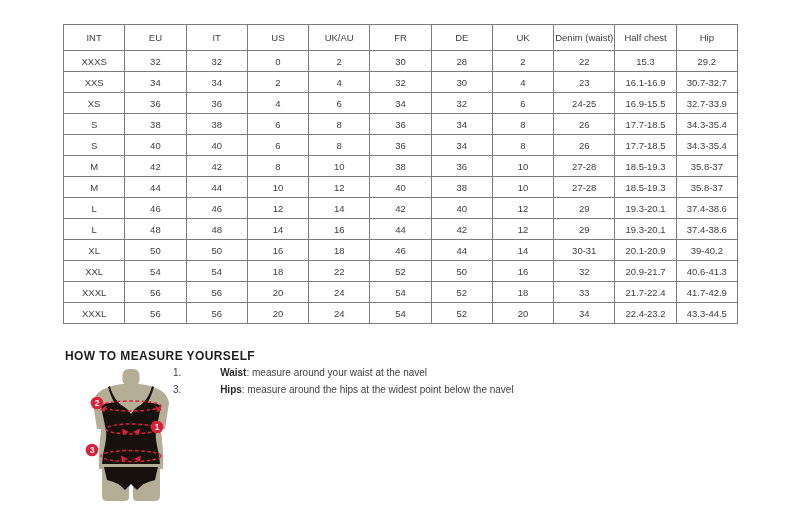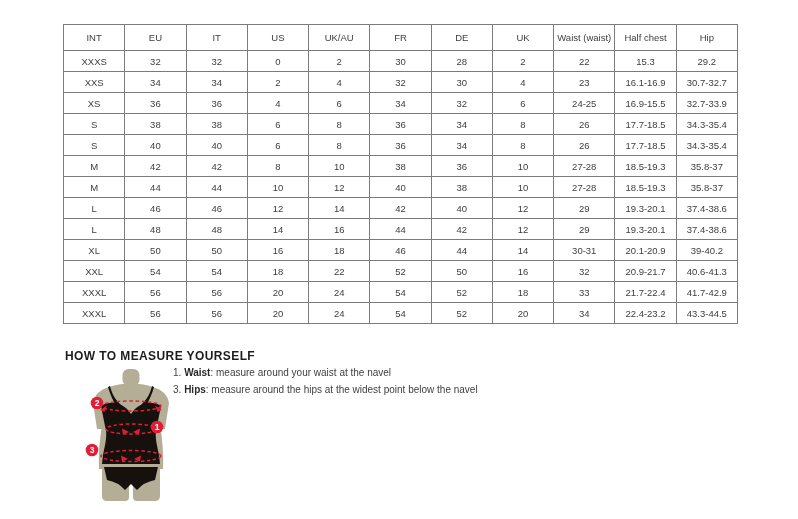--- a/index.html
+++ b/index.html
@@ -61,39 +61,39 @@
     position: absolute;
     left: 173px;
     top: 367px;
     font-size: 10px;
     color: #3f3f3f;
   }
   .step {
     margin-bottom: 6px;
     line-height: 11px;
   }
-  .step b { color: #2b2b2b; }
+  .step b { color: #2b2b2b; margin-left: 36px; }
 </style>
 </head>
 <body>
 
 <div class="page">
 
   <table class="size-table">
     <thead>
       <tr id="size-head-row">
           <th>INT</th>
           <th>EU</th>
           <th>IT</th>
           <th>US</th>
           <th>UK/AU</th>
           <th>FR</th>
           <th>DE</th>
           <th>UK</th>
-          <th>Waist (waist)</th>
+          <th>Denim (waist)</th>
           <th>Half chest</th>
           <th>Hip</th>
         </tr>
     </thead>
     <tbody id="size-body">
         <tr>
           <td>XXXS</td>
           <td>32</td>
           <td>32</td>
           <td>0</td>

